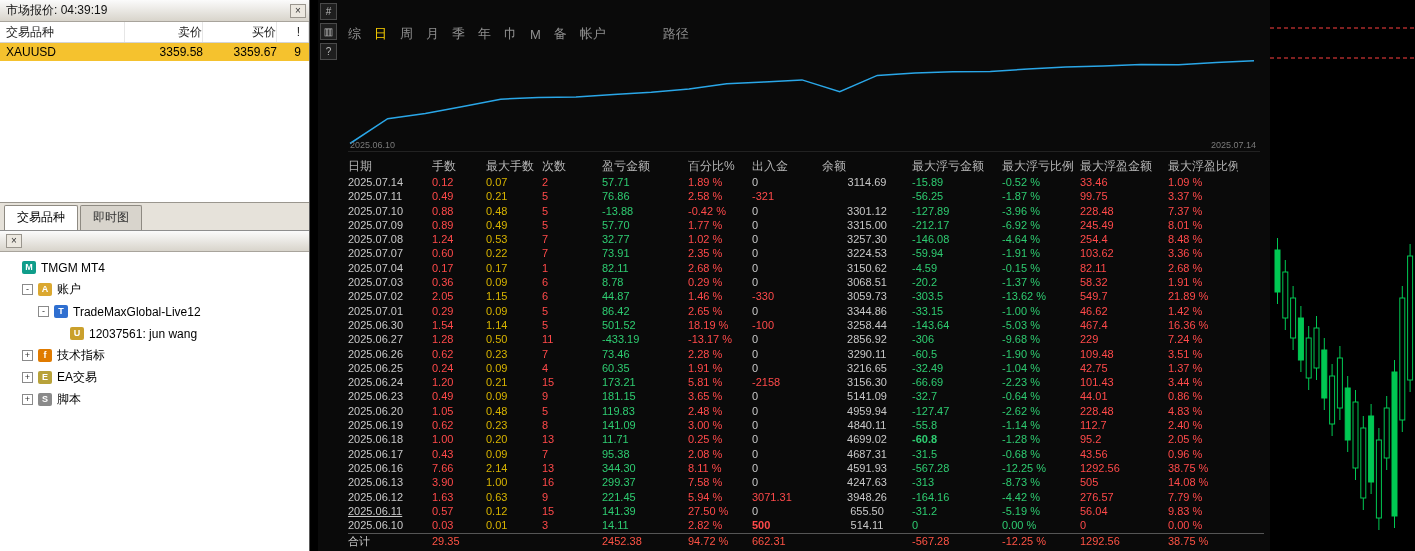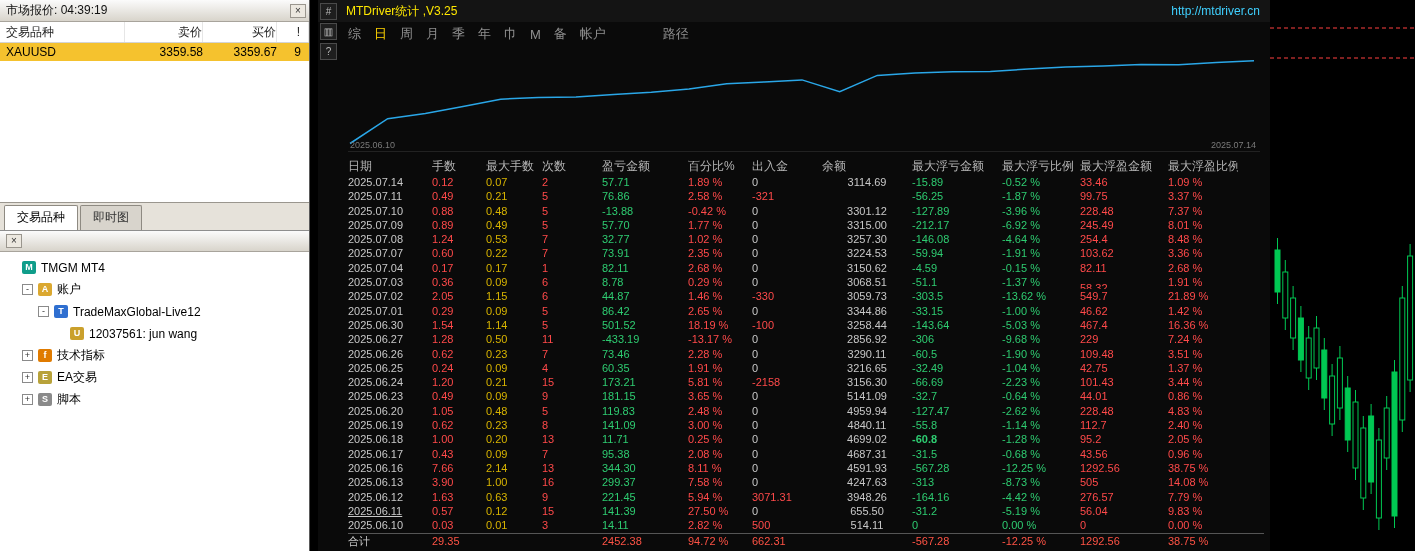--- a/index.html
+++ b/index.html
@@ -142,24 +142,20 @@
         </div>
         <div class="tree-item" style="padding-left: 22px;">
           <span class="expander">+</span>
           <span class="tree-icon" style="background: rgb(138, 138, 138);">S</span>
           <span>脚本</span>
         </div>
       </div>
   </div>
 
   <div id="stats-window">
-    <div class="stats-titlebar">
-      <span class="stats-title">MTDriver统计 ,V3.25</span>
-      <span class="stats-url">http://mtdriver.cn</span>
-    </div>
     <div class="tool-strip" id="tool-strip">
         <div class="tool-btn">#</div>
         <div class="tool-btn">▥</div>
         <div class="tool-btn">?</div>
       </div>
     <div class="stats-menu" id="stats-menu">
         <span class="menu-item">综</span>
         <span class="menu-item selected">日</span>
         <span class="menu-item">周</span>
         <span class="menu-item">月</span>
@@ -293,23 +289,23 @@
         </div>
         <div class="t-row">
           <span class="t-cell c-date" style="width: 84px;">2025.07.03</span>
           <span class="t-cell c-lots" style="width: 54px;">0.36</span>
           <span class="t-cell c-maxlots" style="width: 56px;">0.09</span>
           <span class="t-cell c-count" style="width: 60px;">6</span>
           <span class="t-cell c-pl" style="width: 86px;">8.78</span>
           <span class="t-cell c-pct" style="width: 64px;">0.29 %</span>
           <span class="t-cell c-dep zero" style="width: 70px;">0</span>
           <span class="t-cell c-bal" style="width: 90px;">3068.51</span>
-          <span class="t-cell c-mfl" style="width: 90px;">-51.1</span>
+          <span class="t-cell c-mfl" style="width: 90px;">-20.2</span>
           <span class="t-cell c-mflp" style="width: 78px;">-1.37 %</span>
-          <span class="t-cell c-mfp" style="width: 88px; margin-top: 6px;">58.32</span>
+          <span class="t-cell c-mfp" style="width: 88px;">58.32</span>
           <span class="t-cell c-mfpp" style="width: 70px;">1.91 %</span>
         </div>
         <div class="t-row">
           <span class="t-cell c-date" style="width: 84px;">2025.07.02</span>
           <span class="t-cell c-lots" style="width: 54px;">2.05</span>
           <span class="t-cell c-maxlots" style="width: 56px;">1.15</span>
           <span class="t-cell c-count" style="width: 60px;">6</span>
           <span class="t-cell c-pl" style="width: 86px;">44.87</span>
           <span class="t-cell c-pct" style="width: 64px;">1.46 %</span>
           <span class="t-cell c-dep" style="width: 70px;">-330</span>
@@ -529,21 +525,21 @@
           <span class="t-cell c-mfp" style="width: 88px;">56.04</span>
           <span class="t-cell c-mfpp" style="width: 70px;">9.83 %</span>
         </div>
         <div class="t-row">
           <span class="t-cell c-date" style="width: 84px;">2025.06.10</span>
           <span class="t-cell c-lots" style="width: 54px;">0.03</span>
           <span class="t-cell c-maxlots" style="width: 56px;">0.01</span>
           <span class="t-cell c-count" style="width: 60px;">3</span>
           <span class="t-cell c-pl" style="width: 86px;">14.11</span>
           <span class="t-cell c-pct" style="width: 64px;">2.82 %</span>
-          <span class="t-cell c-dep" style="width: 70px;">500</span>
+          <span class="t-cell c-dep" style="width: 70px; font-weight: bold;">500</span>
           <span class="t-cell c-bal" style="width: 90px;">514.11</span>
           <span class="t-cell c-mfl" style="width: 90px;">0</span>
           <span class="t-cell c-mflp" style="width: 78px;">0.00 %</span>
           <span class="t-cell c-mfp" style="width: 88px;">0</span>
           <span class="t-cell c-mfpp" style="width: 70px;">0.00 %</span>
         </div>
         <div class="t-row total">
           <span class="t-cell c-date" style="width: 84px;">合计</span>
           <span class="t-cell c-lots" style="width: 54px;">29.35</span>
           <span class="t-cell c-maxlots" style="width: 56px;"></span>

